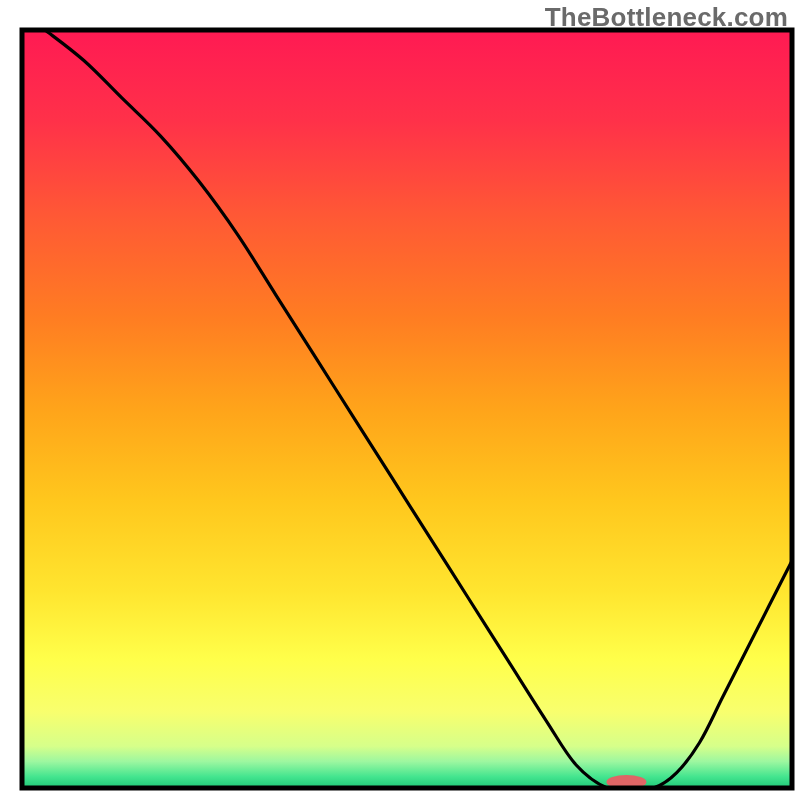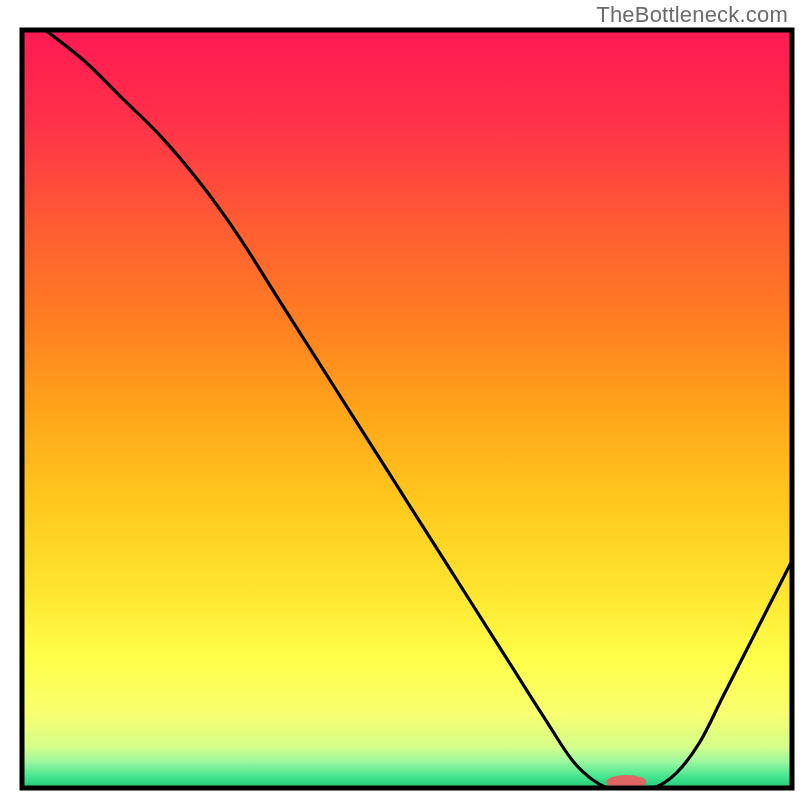--- a/index.html
+++ b/index.html
@@ -12,22 +12,22 @@
   }
   .chart-container {
     position: relative;
     width: 800px;
     height: 800px;
   }
   .watermark {
     position: absolute;
     top: 2px;
     right: 12px;
-    font-size: 22px;
-    font-weight: 400;
+    font-size: 26px;
+    font-weight: 700;
     color: #6a6a6a;
     letter-spacing: 0.2px;
     z-index: 5;
   }
   svg {
     display: block;
   }
 </style>
 </head>
 <body>

